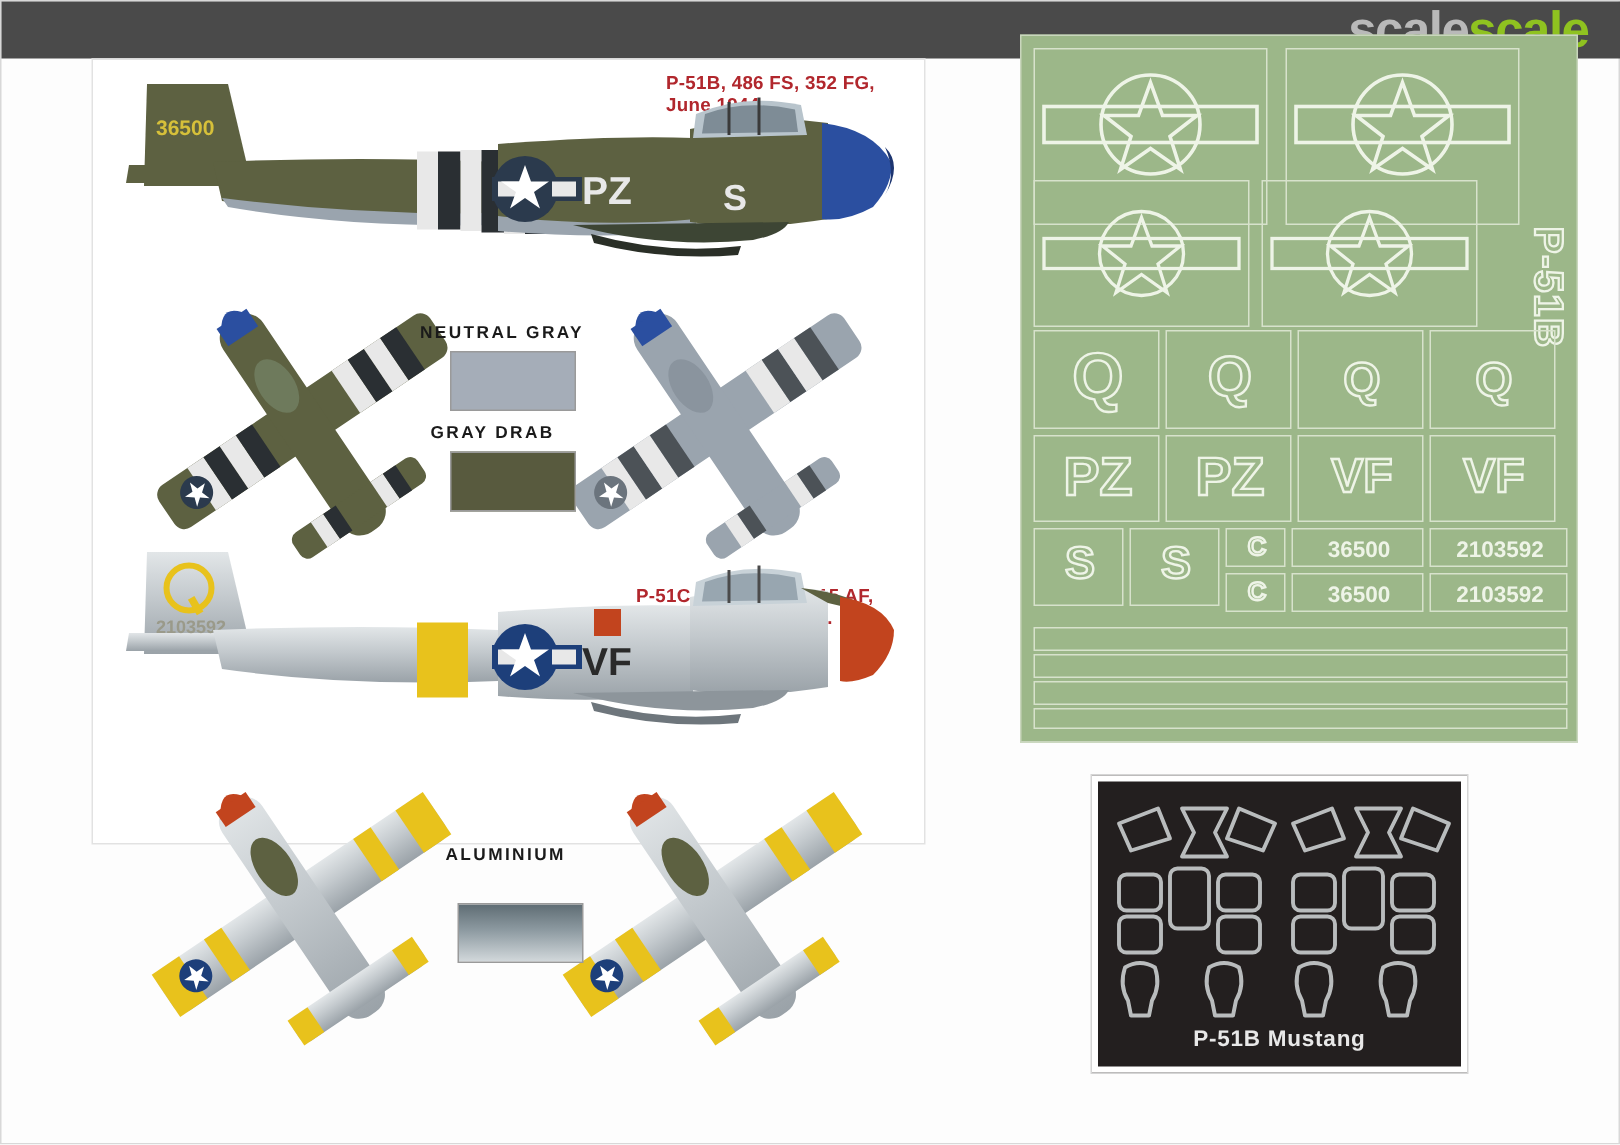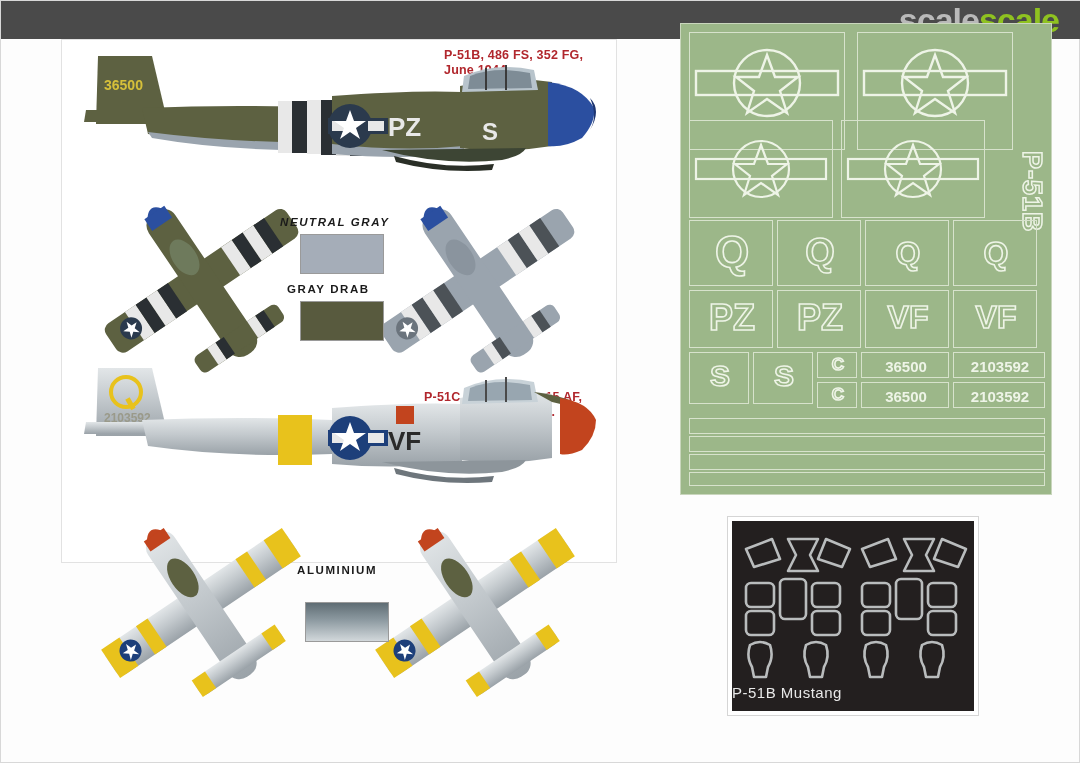--- a/index.html
+++ b/index.html
@@ -33,21 +33,21 @@
   #mask-black { position:absolute; left:727px; top:516px; width:250px; height:198px;
                 background:#231f1f; border:4px solid #ffffff;
                 box-shadow:0 0 0 1px #d5d5d5; }
   .mg-cell { position:absolute; border:1px solid #d7e2cc; }
   .mg-txt { position:absolute; color:#eef4e7; font-weight:bold;
             -webkit-text-stroke:0px; text-align:center; }
   .outline-txt { color:transparent; -webkit-text-stroke:1.6px #eef4e7; }
   .mg-strip { position:absolute; background:#9cb789; border:1px solid #d7e2cc; }
 
   #mask-title { position:absolute; left:0; bottom:10px; width:100%;
-                color:#e8e8e8; font-size:15px; font-weight:normal;
+                text-align:center; color:#e8e8e8; font-size:15px; font-weight:bold;
                 letter-spacing:0.5px; }
   #p51b-side { position:absolute; right:4px; top:94px; width:34px; height:148px;
                color:transparent; -webkit-text-stroke:1.5px #eef4e7;
                font-size:27px; font-weight:bold; writing-mode:vertical-rl;
                text-align:center; letter-spacing:1px; }
 
   svg { display:block; }
 </style>
 </head>
 <body>
@@ -165,21 +165,21 @@
         <rect x="140" y="160" width="10" height="20" fill="#e8e8e8"></rect>
         <rect x="150" y="160" width="10" height="20" fill="#4c5257"></rect>
         <ellipse cx="124" cy="72" rx="12" ry="20" fill="#8a949e"></ellipse>
         <path d="M112 24 Q124 2 136 24 Z" fill="#2b4fa0"></path>
         <rect x="112" y="18" width="24" height="14" fill="#2b4fa0"></rect>
         <circle cx="40" cy="101" r="11" fill="#6b747d"></circle>
         <polygon points="40,93 42,99 48,99 43,103 45,109 40,105 35,109 37,103 32,99 38,99" fill="#ffffff"></polygon>
       </g>
     </svg>
 
-    <div class="sw-label" style="left:218px; top:176px;font-style:italic;">NEUTRAL GRAY</div>
+    <div class="sw-label" style="left:218px; top:176px;">NEUTRAL GRAY</div>
     <div class="sw-box" style="left:238px; top:194px; background:#a5adb8;"></div>
 
     <div class="sw-label" style="left:225px; top:243px;">GRAY DRAB</div>
     <div class="sw-box" style="left:238px; top:261px; background:#585a3e;"></div>
 
     <svg style="position:absolute; left:20px; top:318px;" width="520" height="140" viewBox="0 0 520 140">
       <defs>
         <linearGradient id="alu" x1="0" y1="0" x2="0" y2="1">
           <stop offset="0%" stop-color="#e2e6e8"></stop>
           <stop offset="45%" stop-color="#c3c9cd"></stop>

